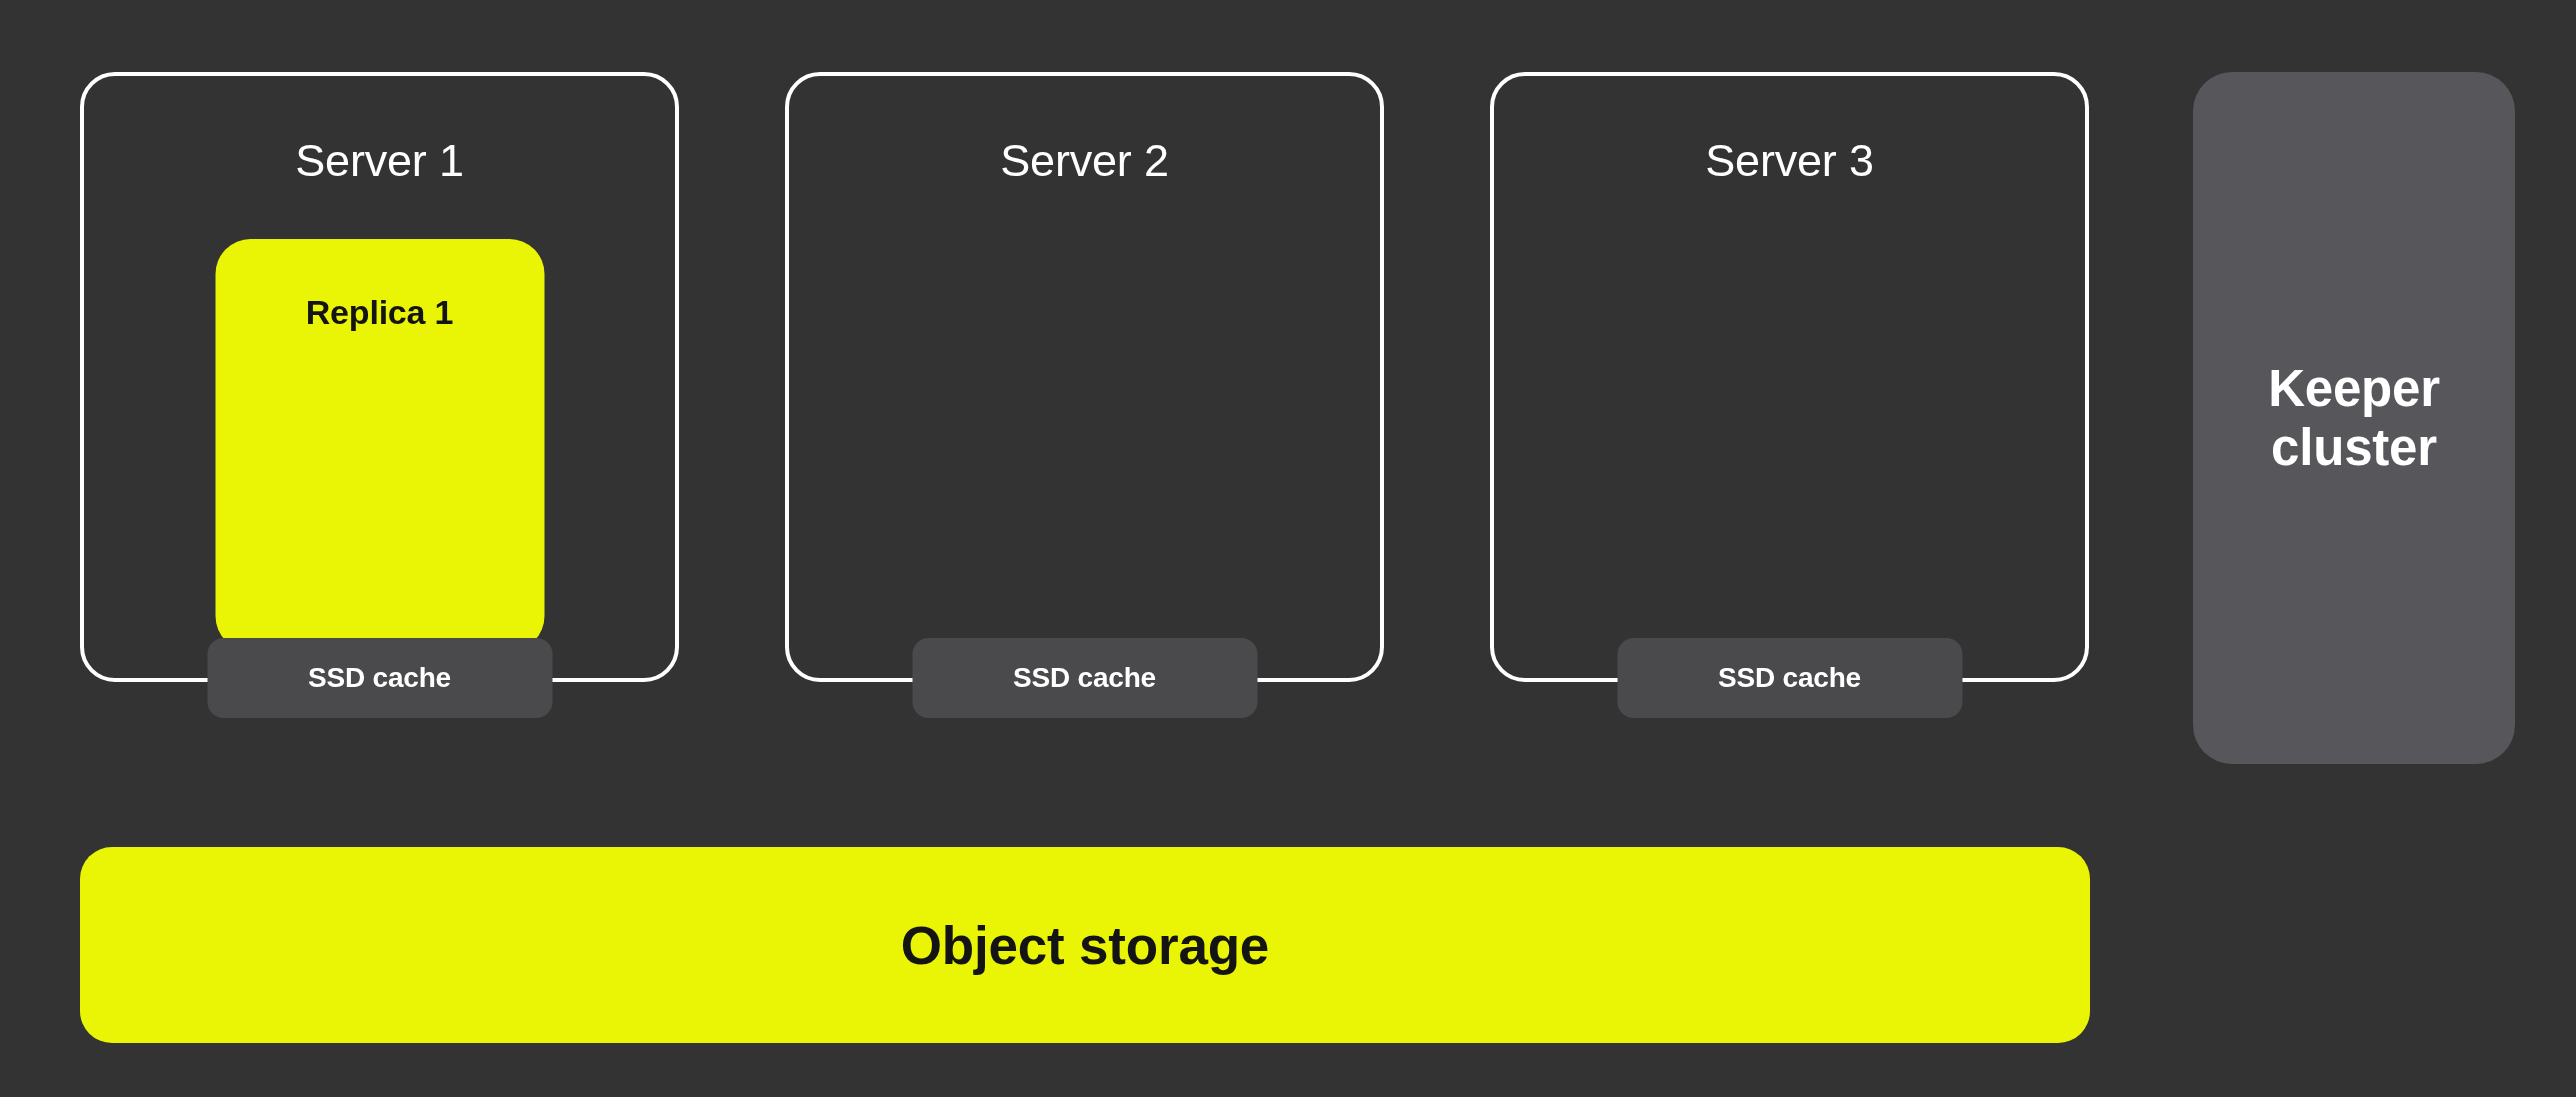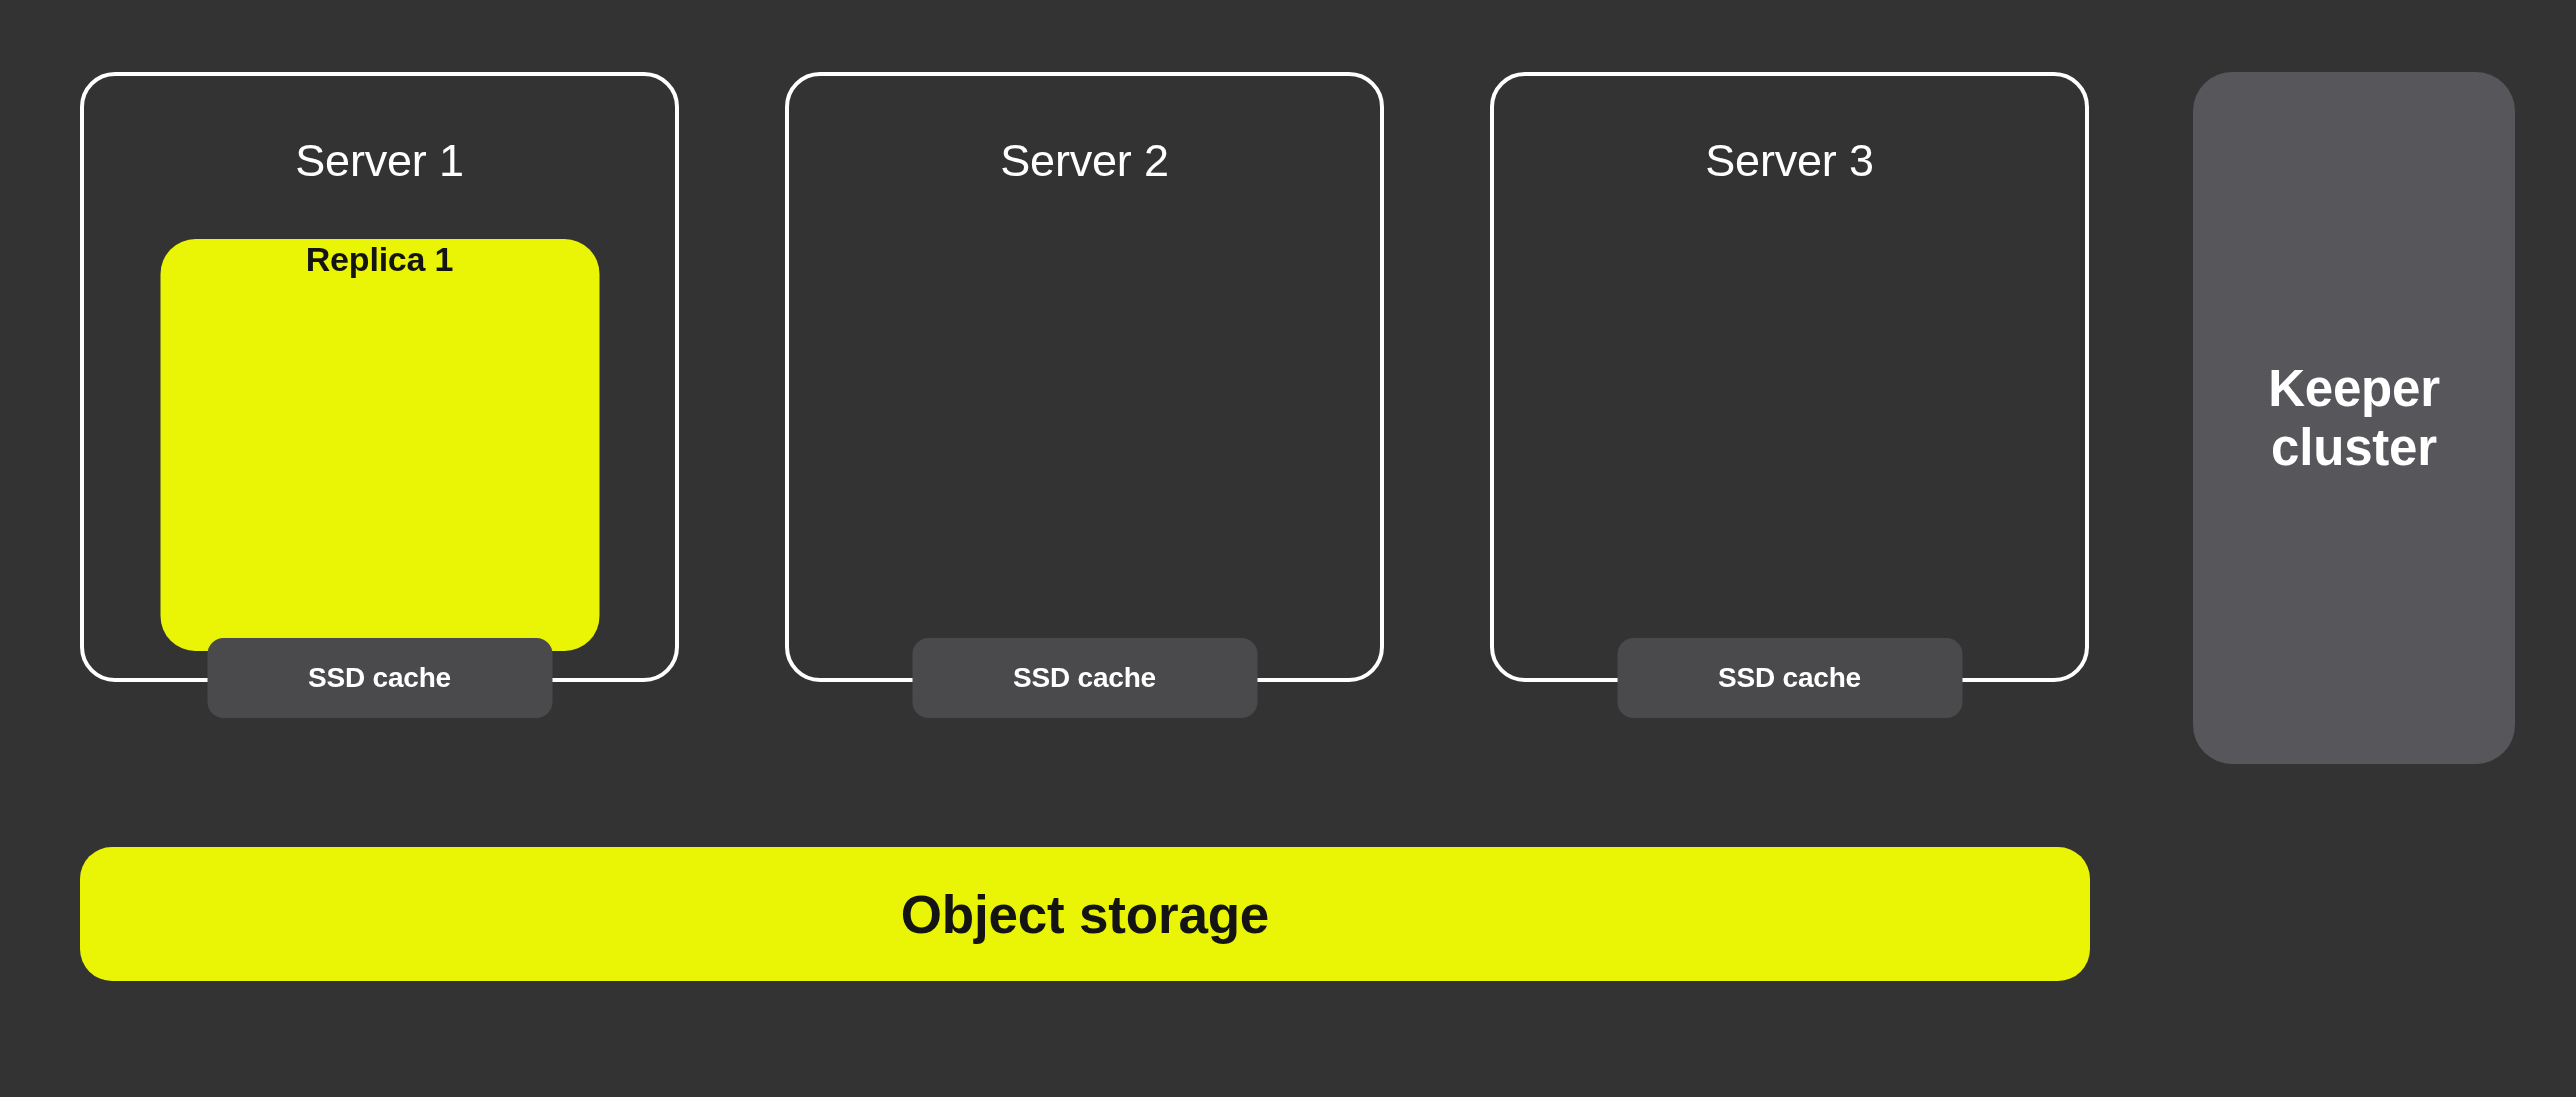--- a/index.html
+++ b/index.html
@@ -48,25 +48,26 @@
     font-weight:400;
     color:var(--text-light);
     letter-spacing:-0.2px;
   }
   
   .replica{
     position:absolute;
     top:163px;
     left:50%;
     transform:translateX(-50%);
-    width:439px;
+    width:329px;
     height:412px;
     background:var(--accent-yellow);
     border-radius:35px;
     box-sizing:border-box;
+    padding-top:53px;
     text-align:center;
   }
   .replica-label{
     font-size:34px;
     line-height:1.2;
     font-weight:700;
     color:var(--text-dark);
     letter-spacing:-0.2px;
   }
   
@@ -88,21 +89,21 @@
     font-weight:700;
     color:var(--text-light);
     letter-spacing:-0.2px;
   }
   
   .object-storage{
     position:absolute;
     left:80px;
     top:847px;
     width:2010px;
-    height:134px;
+    height:196px;
     background:var(--accent-yellow);
     border-radius:32px;
     display:flex;
     align-items:center;
     justify-content:center;
   }
   .object-storage-label{
     font-size:53px;
     font-weight:700;
     color:var(--text-dark);

